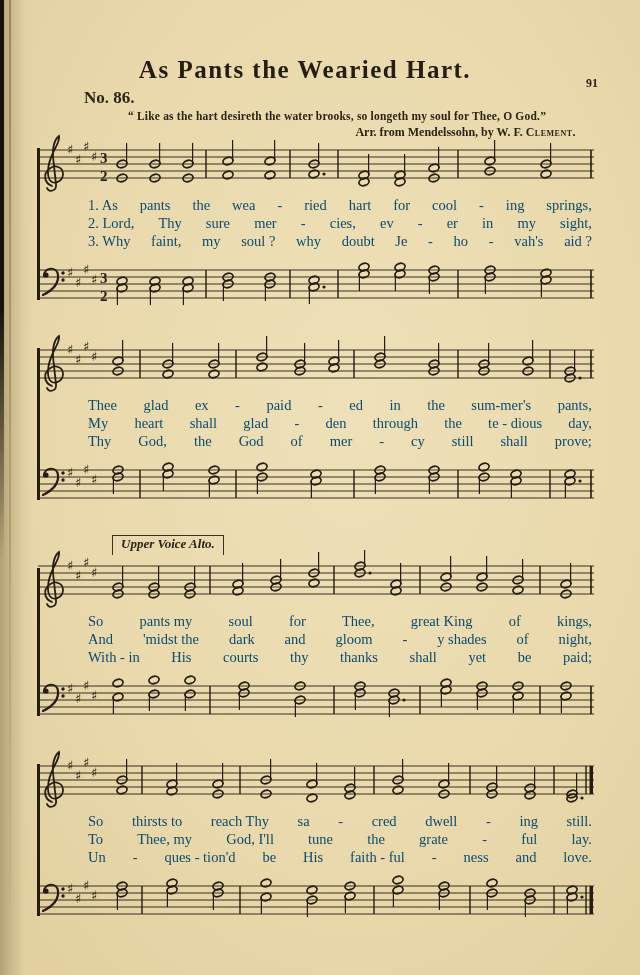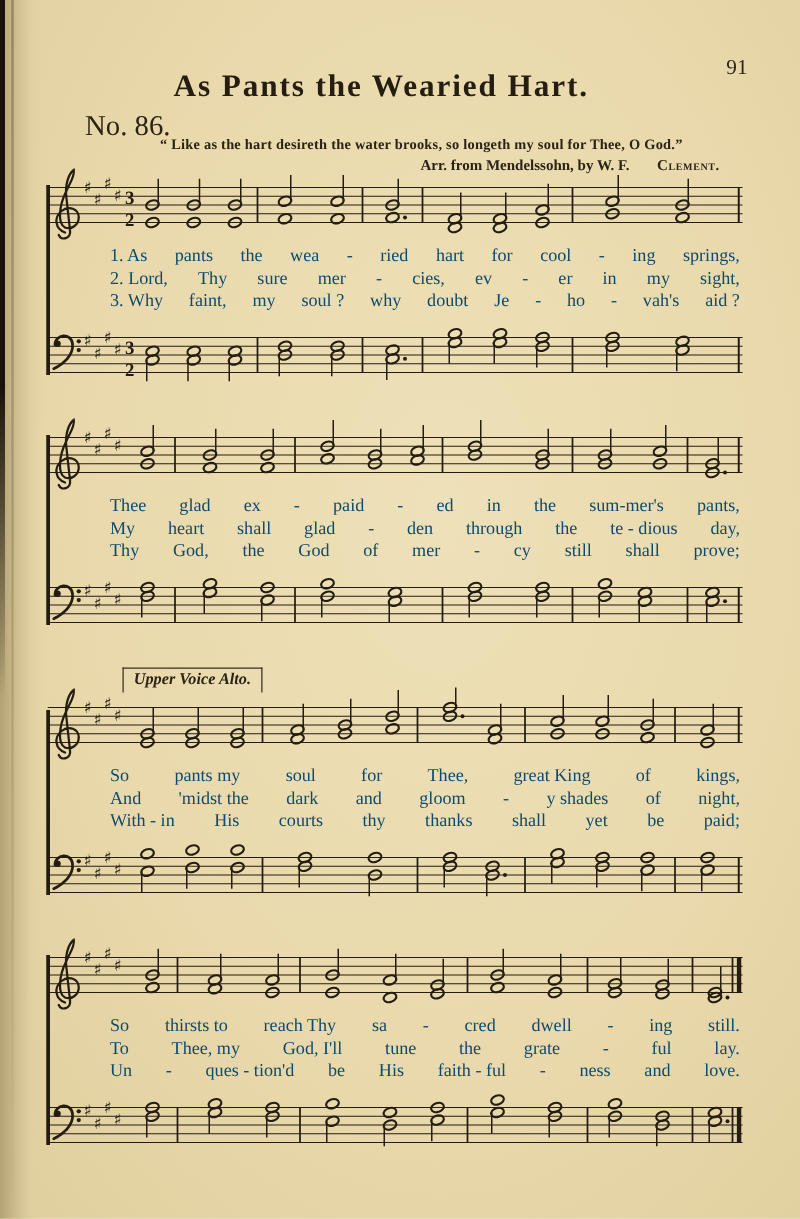--- a/index.html
+++ b/index.html
@@ -14,39 +14,39 @@
     background:linear-gradient(90deg,#b3a273 0%, #cdbb8d 35%, #e0cfa0 70%, rgba(224,207,160,0) 100%);
     }
   .edge-black{position:absolute;left:0;top:0;width:4px;height:560px;
     background:linear-gradient(180deg,#17120a 0%, #17120a 55%, rgba(23,18,10,0) 100%);}
   .crease{position:absolute;left:9px;top:0;bottom:0;width:2px;
     background:linear-gradient(180deg,rgba(90,75,45,.45),rgba(90,75,45,.1) 80%,rgba(90,75,45,0));}
 
   .header{position:relative;height:132px;padding-left:48px;}
   .title{position:absolute;left:30px;right:60px;top:56px;text-align:center;
     font-size:25px;font-weight:700;letter-spacing:1.5px;color:#241d10;}
-  .pageno{position:absolute;right:42px;top:44px;font-size:17px;}
-  .hymn-no{position:absolute;left:68px;top:88px;font-size:23px;font-weight:400;}
+  .pageno{position:absolute;right:42px;top:76px;font-size:12px;font-weight:bold;}
+  .hymn-no{position:absolute;left:84px;top:88px;font-size:17px;font-weight:700;}
   .quote{position:absolute;left:70px;right:36px;top:110px;text-align:center;
     font-size:11.5px;font-weight:700;letter-spacing:.2px;}
   .attr{position:absolute;right:64px;top:125px;font-size:12px;font-weight:700;}
-  .attr .sc{font-variant:small-caps;letter-spacing:.5px;margin-left:19px;}
+  .attr .sc{font-variant:small-caps;letter-spacing:.5px;}
 
   .music{margin-left:38px;width:558px;}
   .system{position:relative;margin-top:20px;}
   .system.first{margin-top:2px;}
   .brace{position:absolute;left:-1px;top:14px;bottom:14px;width:3px;background:#241d10;}
   svg.staff{display:block;width:558px;height:60px;}
   .lyrics{padding:2px 4px 4px 50px;}
   .lyr{display:flex;justify-content:space-between;font-size:14.5px;line-height:18px;
     color:#0c4a6e;white-space:nowrap;}
   .syl{display:inline-block;}
   .uvlabel-row{height:20px;padding-left:60px;margin-bottom:-4px;}
   .uvlabel{display:inline-block;font-style:italic;font-size:13px;font-weight:600;
-    border:1px solid #3a3120;border-bottom:none;padding:0 8px 3px 8px;color:#2b2314;}
+    border:1px solid #3a3120;border-bottom:none;padding:0 8px 3px 8px;color:#2b2314;margin-left:14px;}
 </style>
 </head>
 <body>
 
 <div class="gutter"></div>
 <div class="edge-black"></div>
 <div class="crease"></div>
 
 <div class="header">
   <div class="title">As Pants the Wearied Hart.</div>

